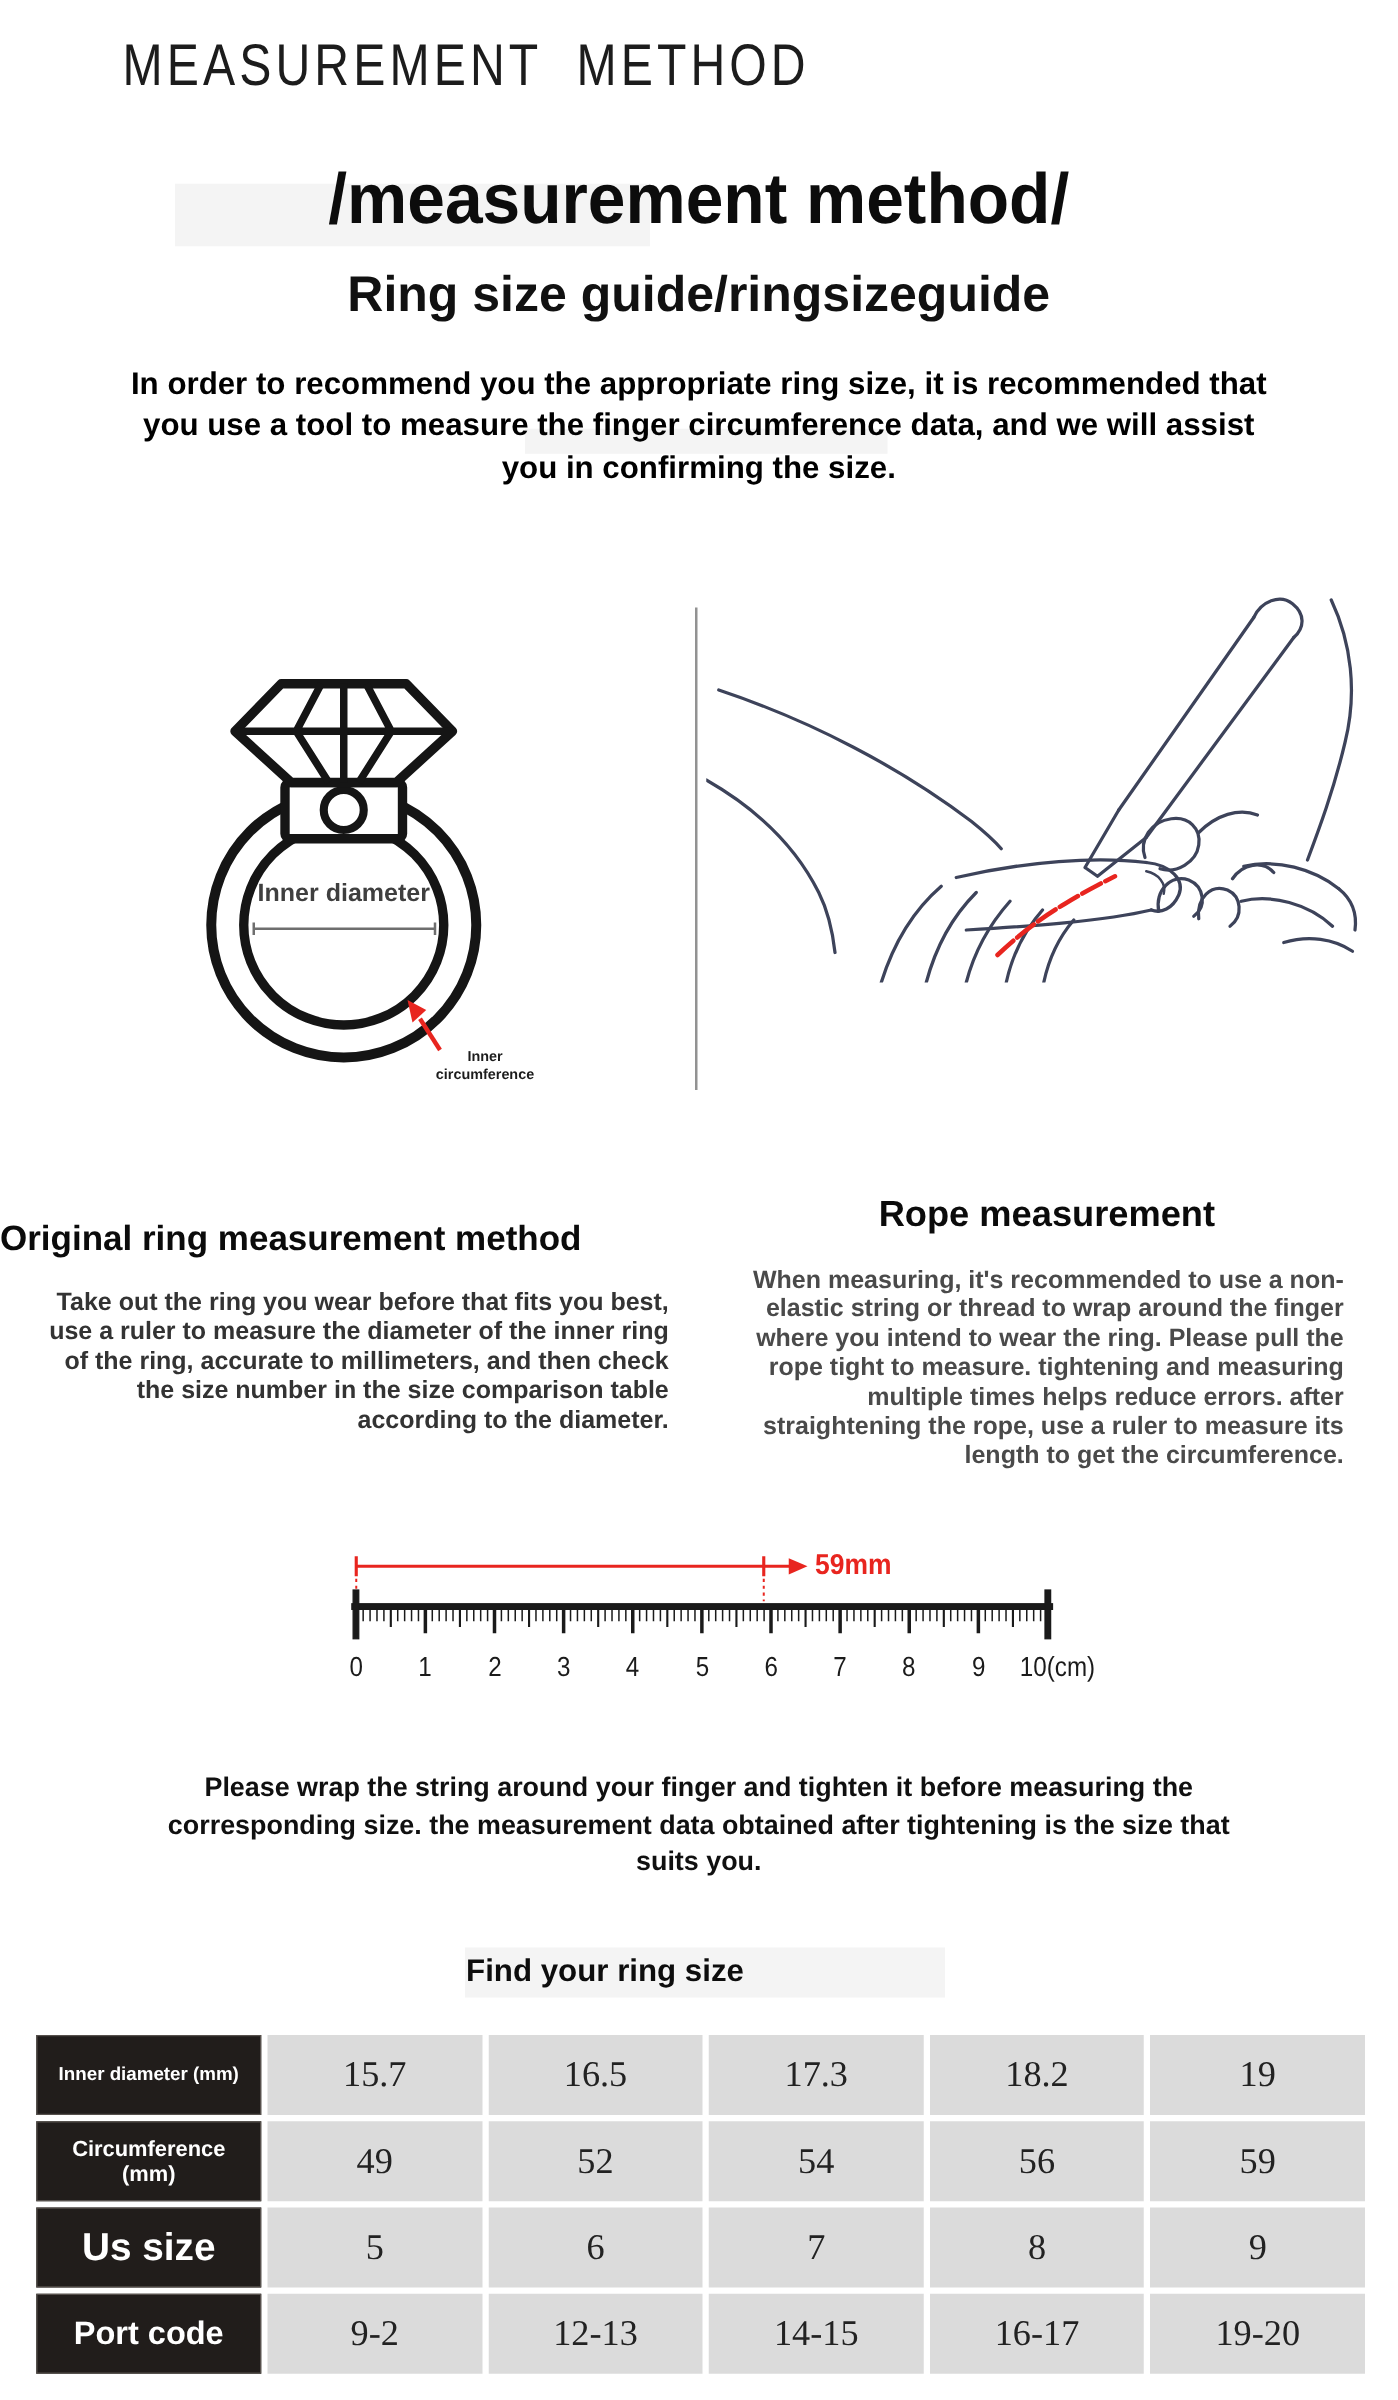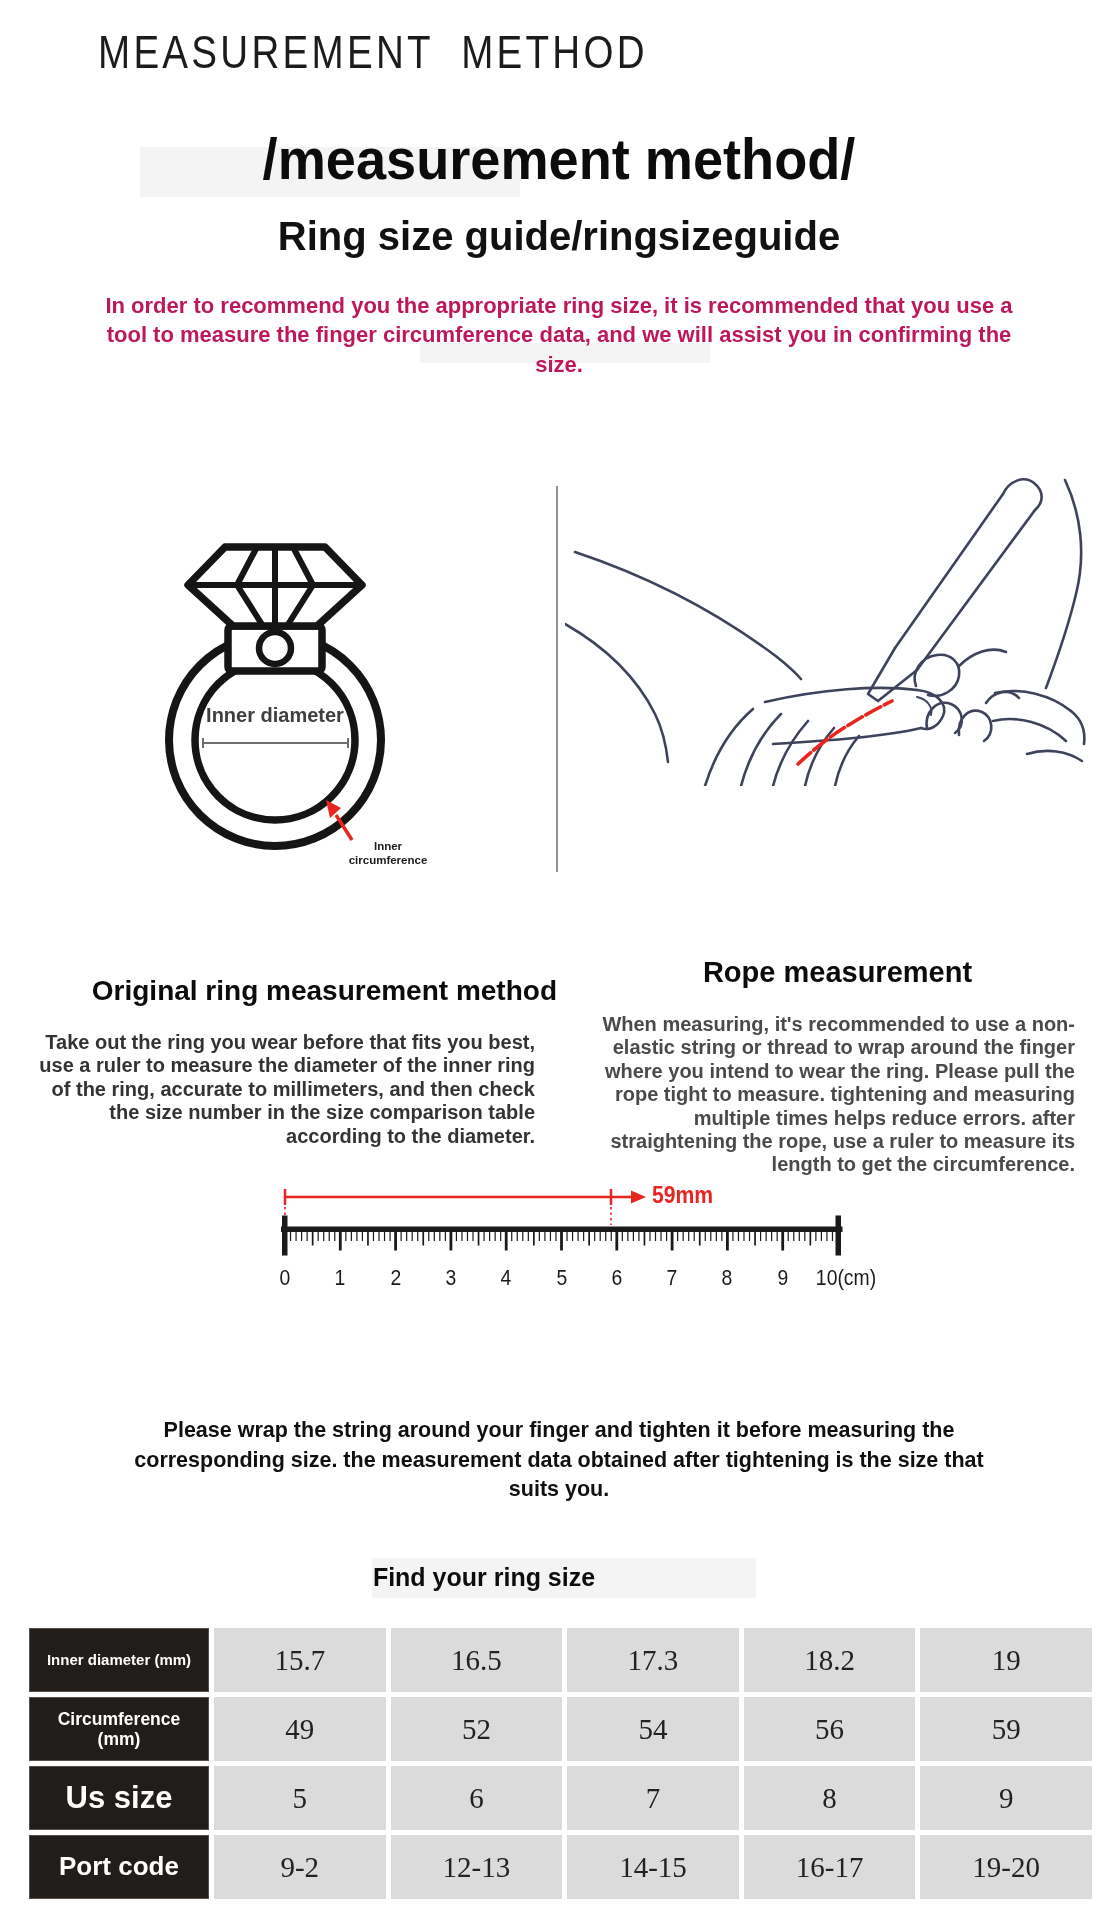--- a/index.html
+++ b/index.html
@@ -30,56 +30,56 @@
     left:0; top:126px; width:1118px; text-align:center;
     font-size:57px; font-weight:800; color:#0c0c0c; letter-spacing:0;
     transform:scaleX(.95); transform-origin:center top;
   }
   .subtitle{
     left:0; top:214px; width:1118px; text-align:center;
     font-size:40px; font-weight:700; color:#111;
   }
   .intro{
     left:99px; top:291px; width:920px; text-align:center;
-    font-size:22px; font-weight:700; color:#be185d; line-height:1.33;
+    font-size:25px; font-weight:700; color:#000000; line-height:1.33;
   }
 
   .divider{ left:556px; top:486px; width:2px; height:386px; background:#929292; }
 
   .left-diagram{ left:145px; top:535px; width:310px; height:345px; }
   .left-diagram svg{position:absolute;left:0;top:0;}
   .inner-diameter-label{
     position:absolute; left:30px; top:169px; width:200px; text-align:center;
     font-size:20px; font-weight:700; color:#3f3f3f;
   }
   .inner-circ-label{
     position:absolute; left:198px; top:304px; width:90px; text-align:center;
     font-size:11.5px; font-weight:700; color:#1c1c1c; line-height:1.25;
   }
 
   .hand-diagram{ left:565px; top:452px; width:530px; height:334px; }
 
   .method-heading-left{
-    left:0; top:975px; width:557px; text-align:right;
+    left:0; top:975px; width:557px; text-align:left;
     font-size:28px; font-weight:800; color:#0b0b0b;
   }
   .method-body-left{
     left:20px; top:1031px; width:515px; text-align:right;
     font-size:20px; font-weight:700; color:#333; line-height:1.17;
   }
   .method-heading-right{
     left:557px; top:956px; width:561px; text-align:center;
     font-size:29px; font-weight:800; color:#0b0b0b;
   }
   .method-body-right{
     left:563px; top:1013px; width:512px; text-align:right;
     font-size:20px; font-weight:700; color:#4a4a4a; line-height:1.17;
   }
 
-  .ruler-wrap{ left:260px; top:1169px; width:600px; height:135px; }
+  .ruler-wrap{ left:260px; top:1225px; width:600px; height:135px; }
   .ruler-wrap svg{position:absolute;left:0;top:0;}
   .mm-label{
     position:absolute; left:392px; top:13px;
     font-size:23px; font-weight:700; color:var(--red);
     transform:scaleX(.92); transform-origin:left top;
   }
   .rnum{
     position:absolute; top:96px; width:70px; margin-left:-35px; text-align:center;
     font-size:22px; font-weight:400; color:#1b1b1b;
     transform:scaleX(.88);

